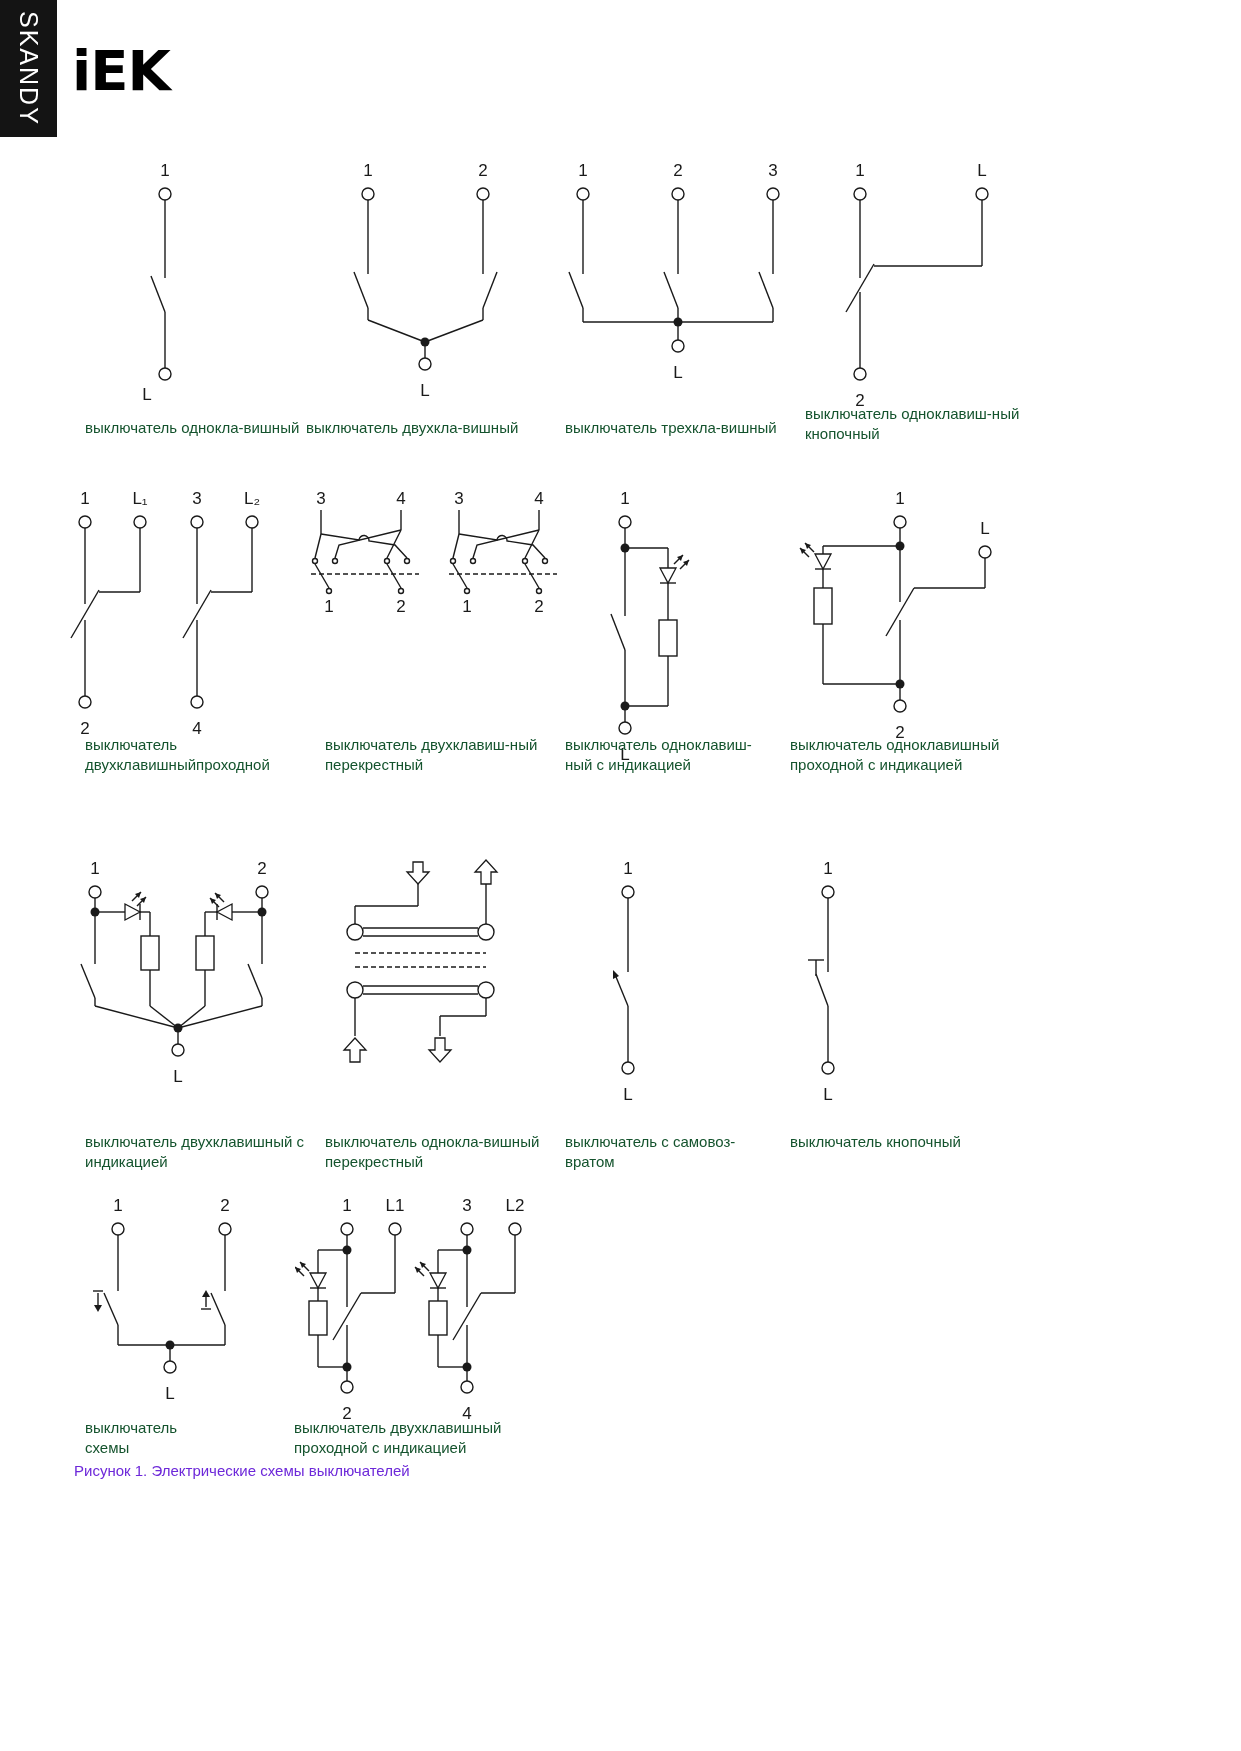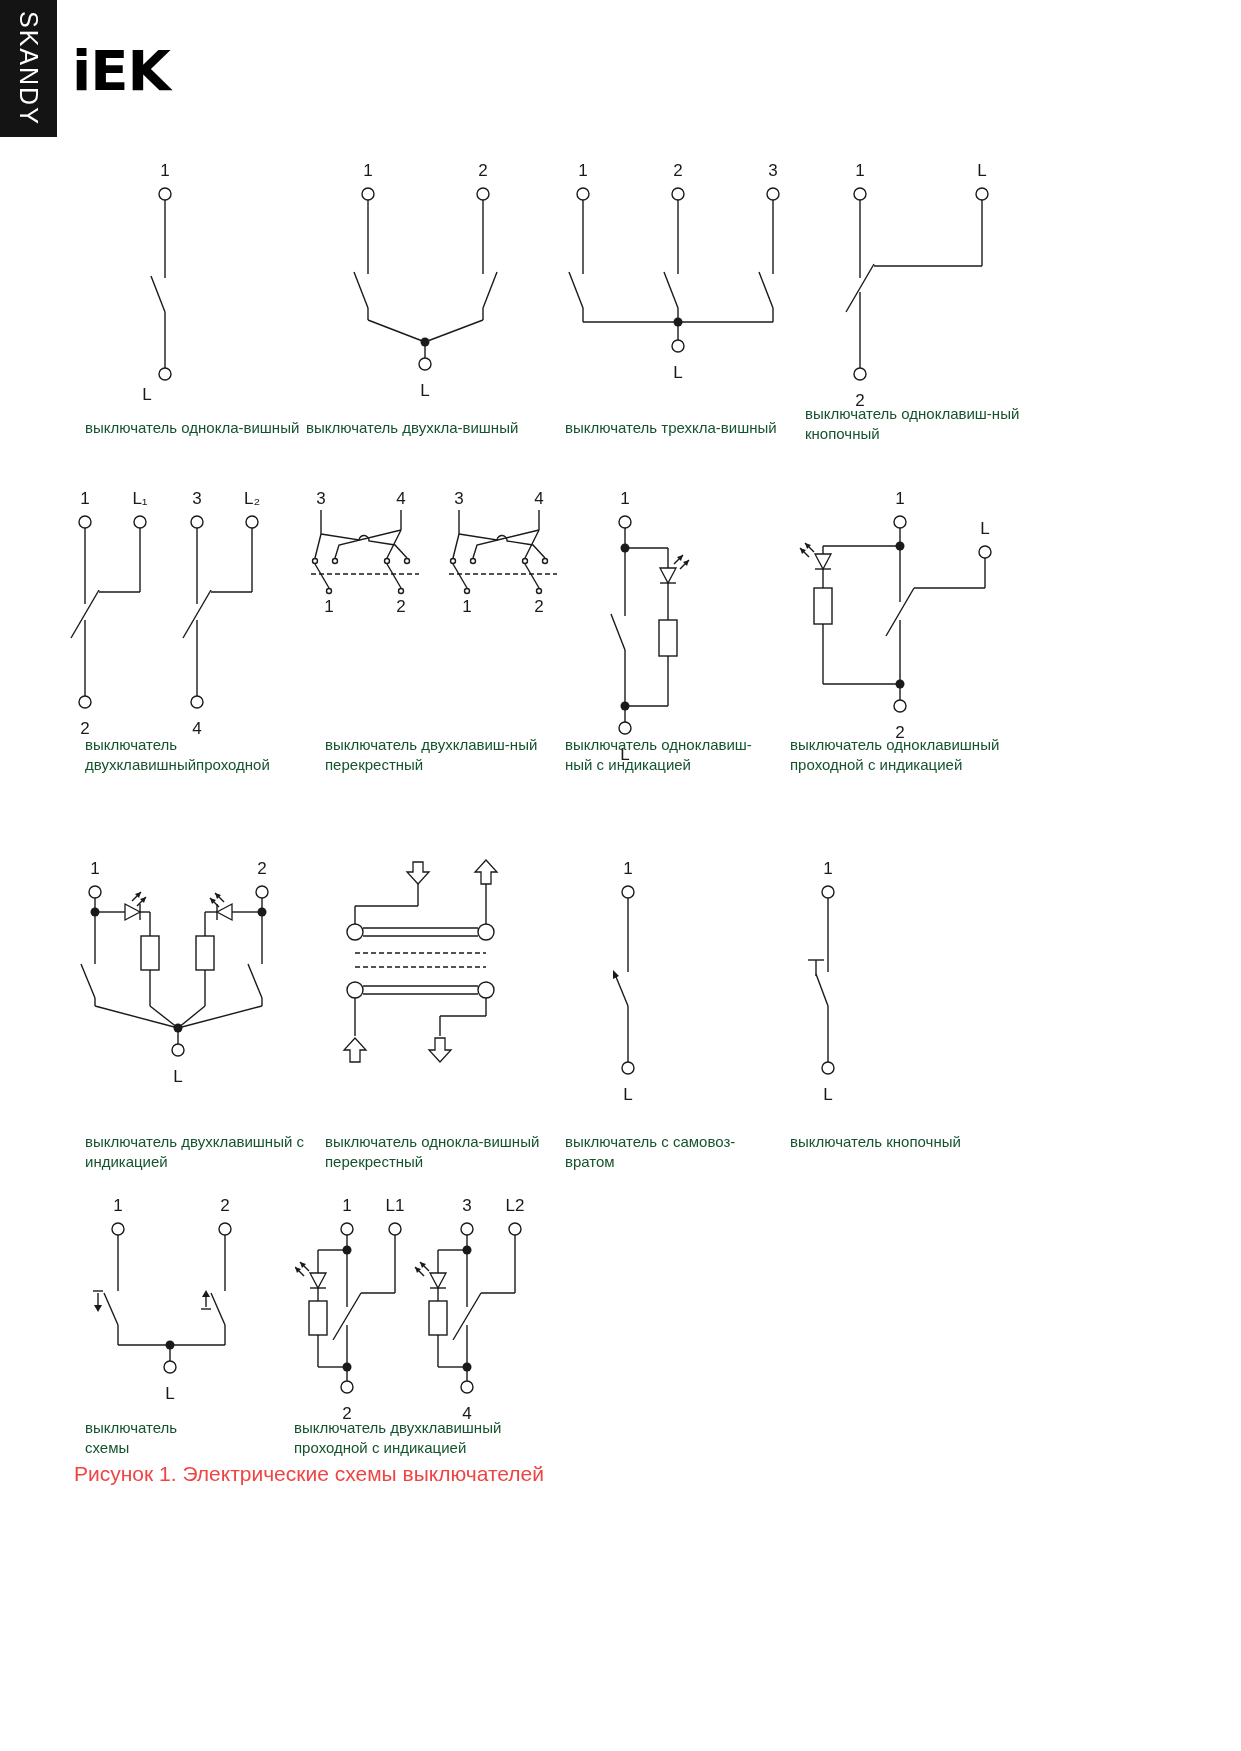--- a/index.html
+++ b/index.html
@@ -3,21 +3,21 @@
 <meta charset="utf-8">
 <style>
   *{box-sizing:border-box;margin:0;padding:0}
   body{background:#fff;font-family:"Liberation Sans",sans-serif}
   .page{position:relative;width:1241px;height:1751px;background:#ffffff;overflow:hidden}
   .spine{position:absolute;left:0;top:0;width:57px;height:137px;background:#141414;display:flex;align-items:center;justify-content:center}
   .spine-text{writing-mode:vertical-rl;color:#ffffff;font-size:25px;letter-spacing:2px;font-weight:500}
   .logo{position:absolute;left:72px;top:38px;font-size:56px;font-weight:800;color:#000000;letter-spacing:-1px;font-family:"DejaVu Sans",sans-serif}
   .diag{position:absolute}
   .caption{position:absolute;font-size:15px;line-height:20px;color:#14532d;white-space:nowrap}
-  .figure-caption{position:absolute;left:74px;top:1462px;font-size:21px;color:#ef4444}
+  .figure-caption{position:absolute;left:74px;top:1462px;font-size:15px;color:#6d28d9}
   svg line,svg path{stroke:#1a1a1a;stroke-width:1.4;fill:none}
   svg circle{stroke:#1a1a1a;stroke-width:1.4;fill:#fff}
   svg rect{stroke:#1a1a1a;stroke-width:1.4;fill:#fff}
   svg polygon{stroke:#1a1a1a;stroke-width:1.3;fill:#fff}
   svg .dot{fill:#1a1a1a;stroke:none}
   svg .fill{fill:#1a1a1a;stroke:none}
   svg .dash{stroke-dasharray:5 3}
   svg text{fill:#1a1a1a;stroke:none;font-size:17px;text-anchor:middle;font-family:"Liberation Sans",sans-serif}
 </style>
 </head>

